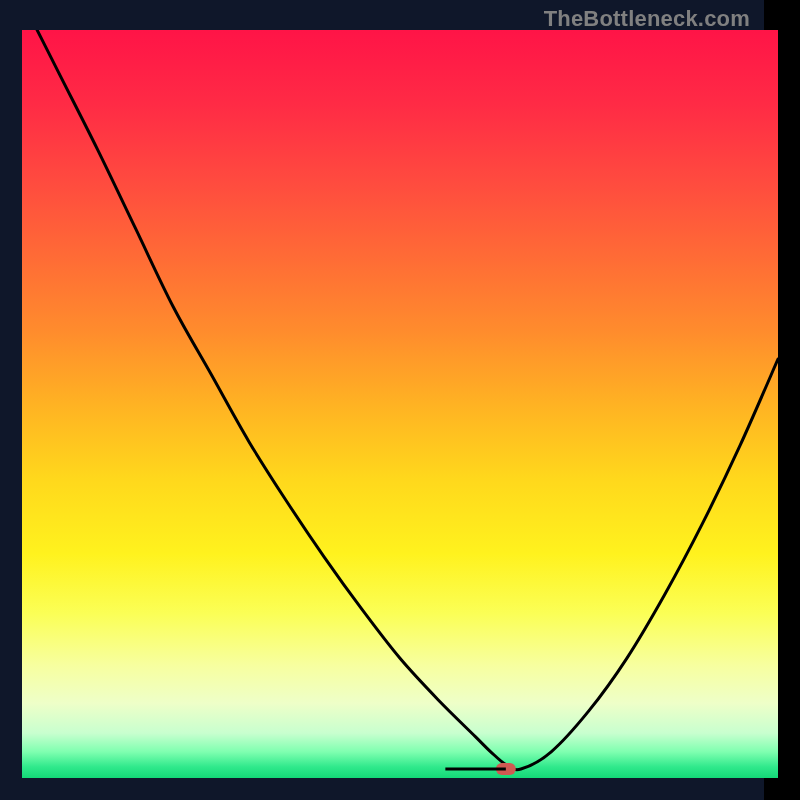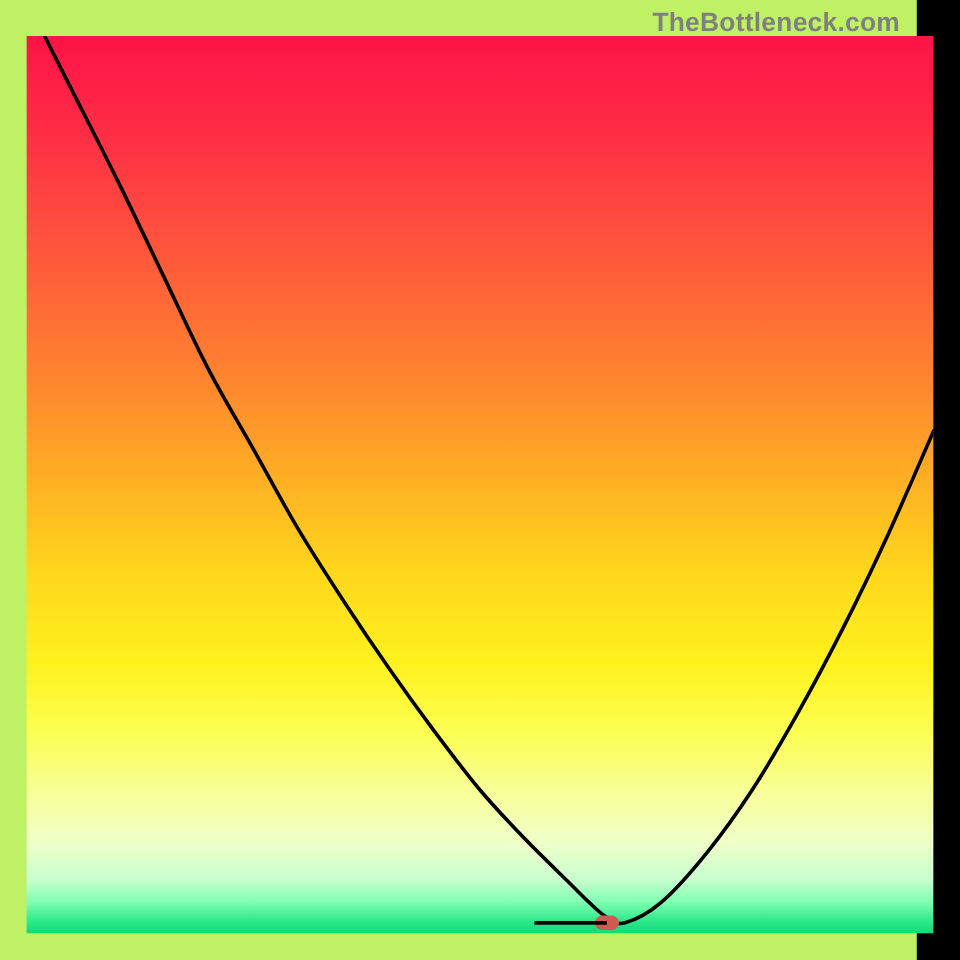--- a/index.html
+++ b/index.html
@@ -8,21 +8,21 @@
     width: 800px;
     height: 800px;
     background: #000;
     overflow: hidden;
     font-family: Arial, Helvetica, sans-serif;
   }
   .frame {
     position: relative;
     width: 764px;
     height: 800px;
-    background: #bef264;
+    background: #0f172a;
   }
   .watermark {
     position: absolute;
     top: 6px;
     right: 14px;
     color: #808080;
     font-size: 22px;
     font-weight: 600;
     letter-spacing: 0.2px;
     z-index: 20;

